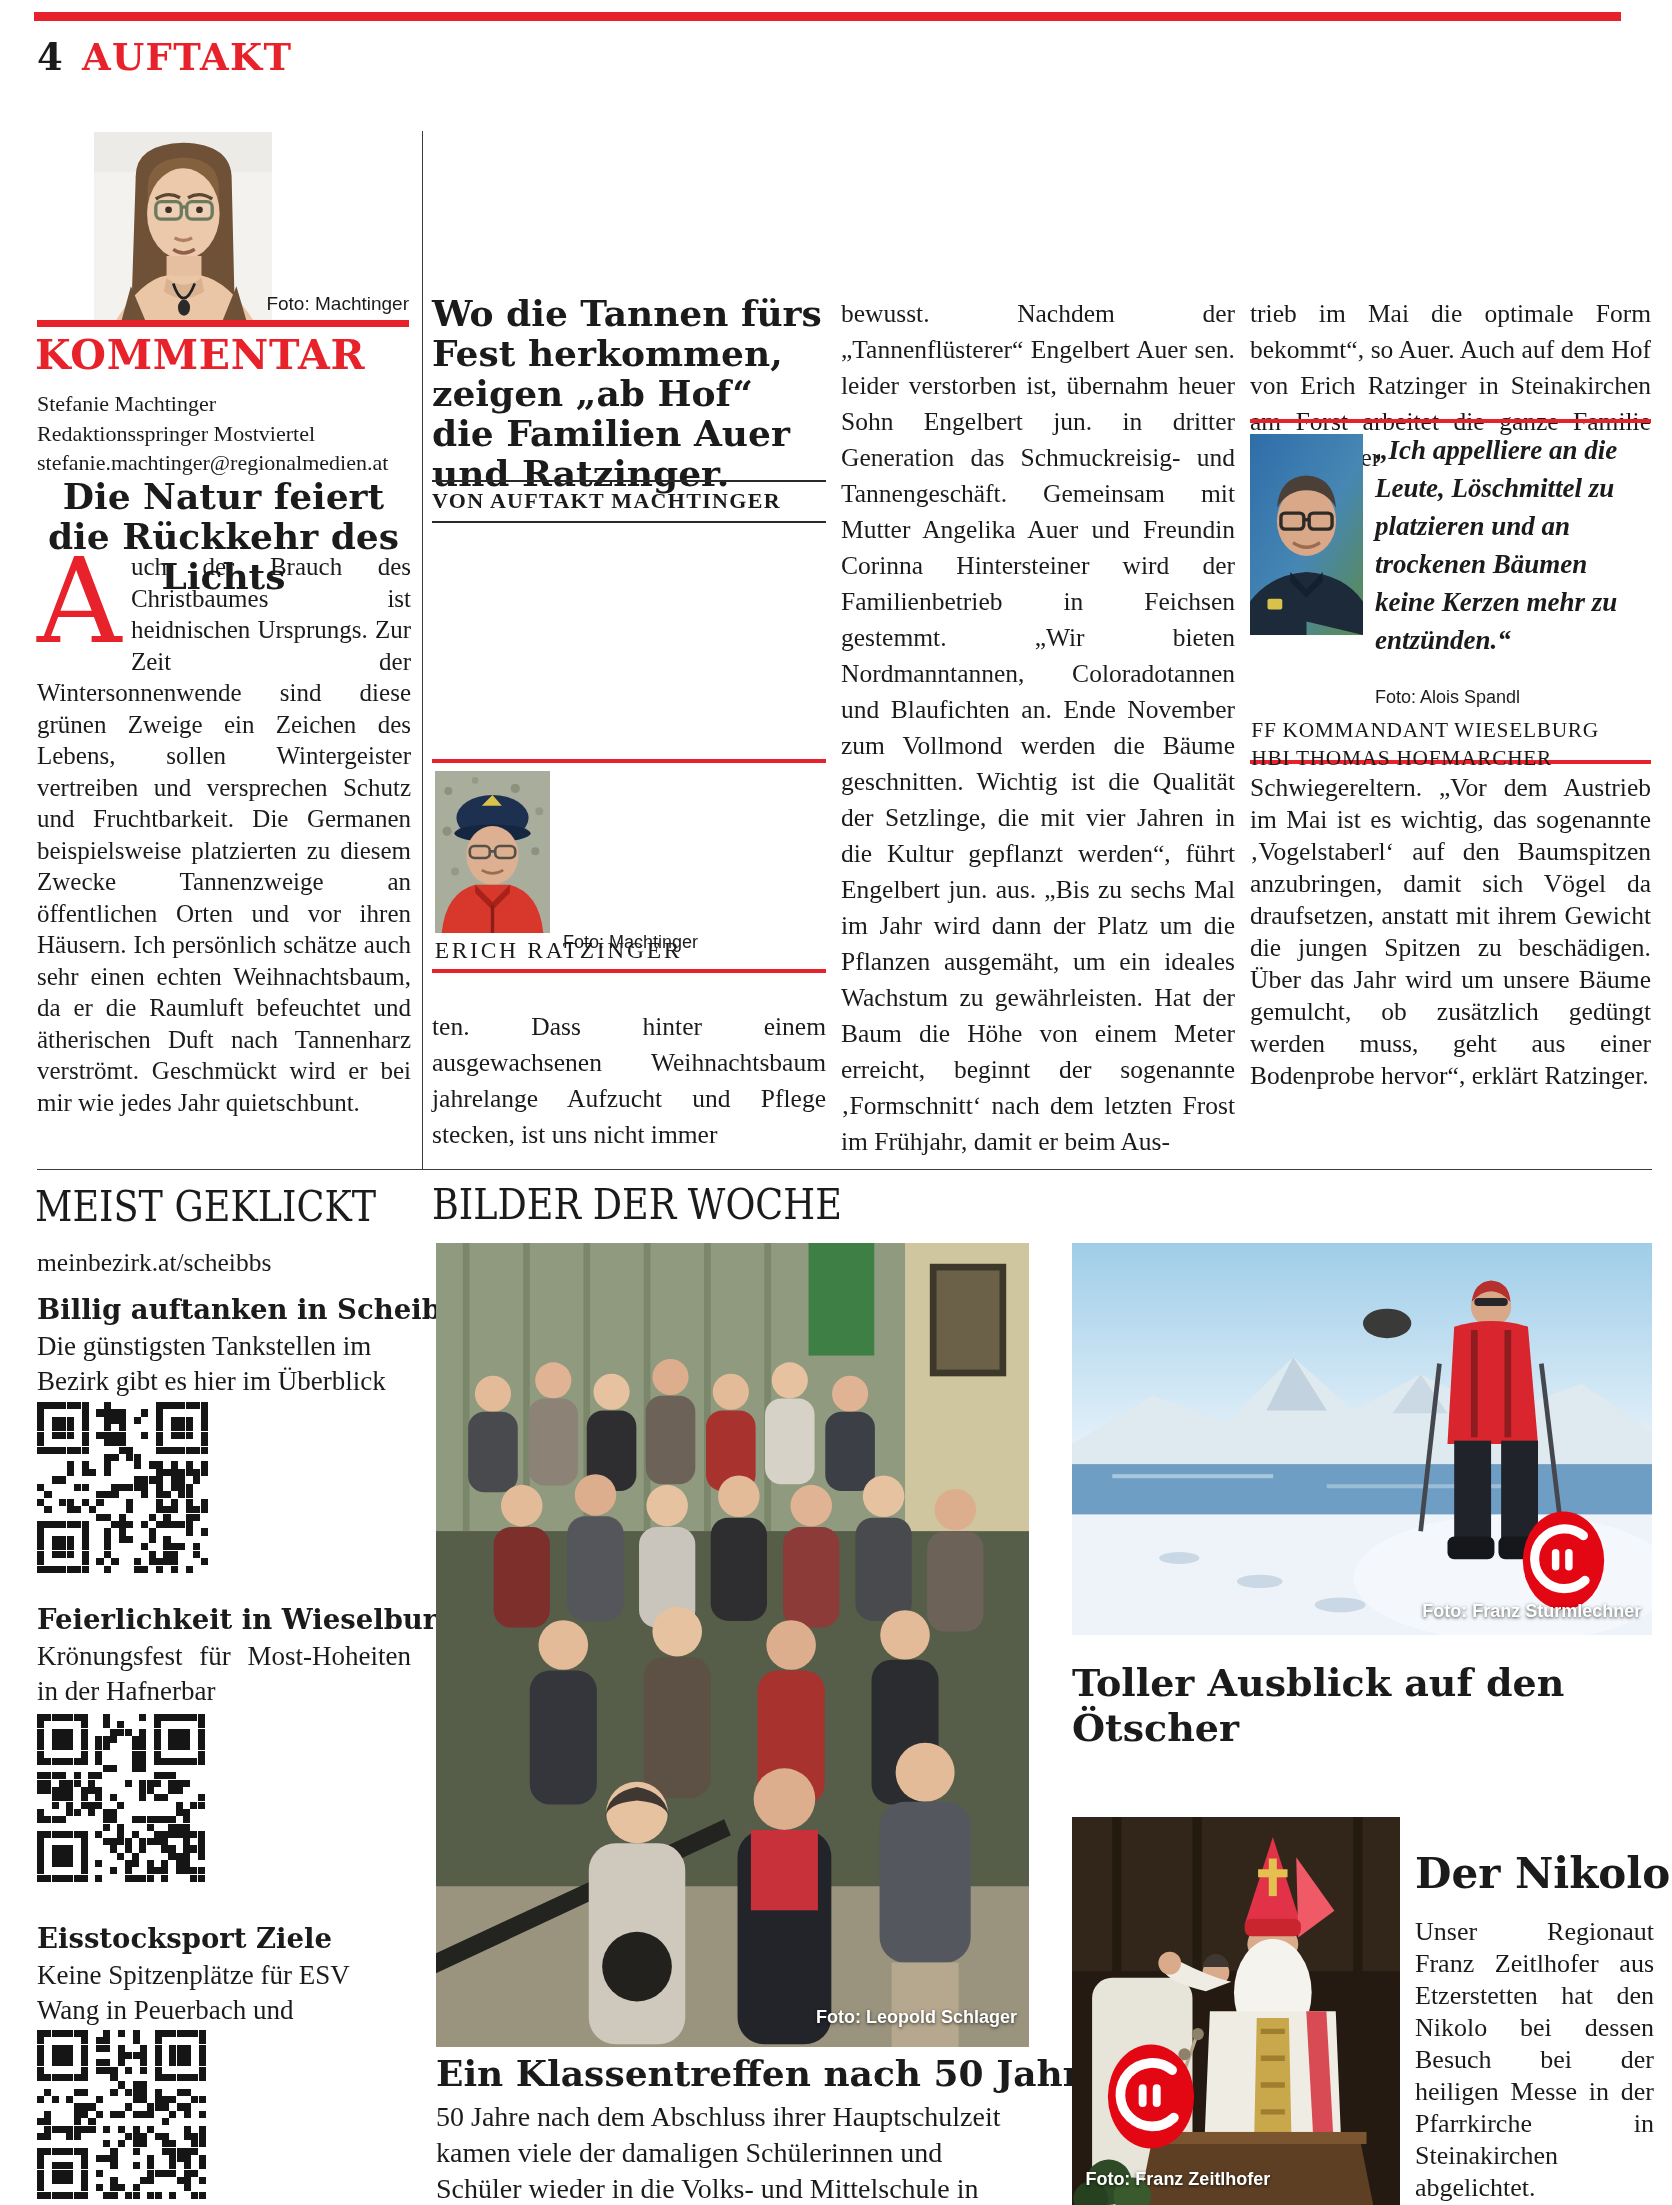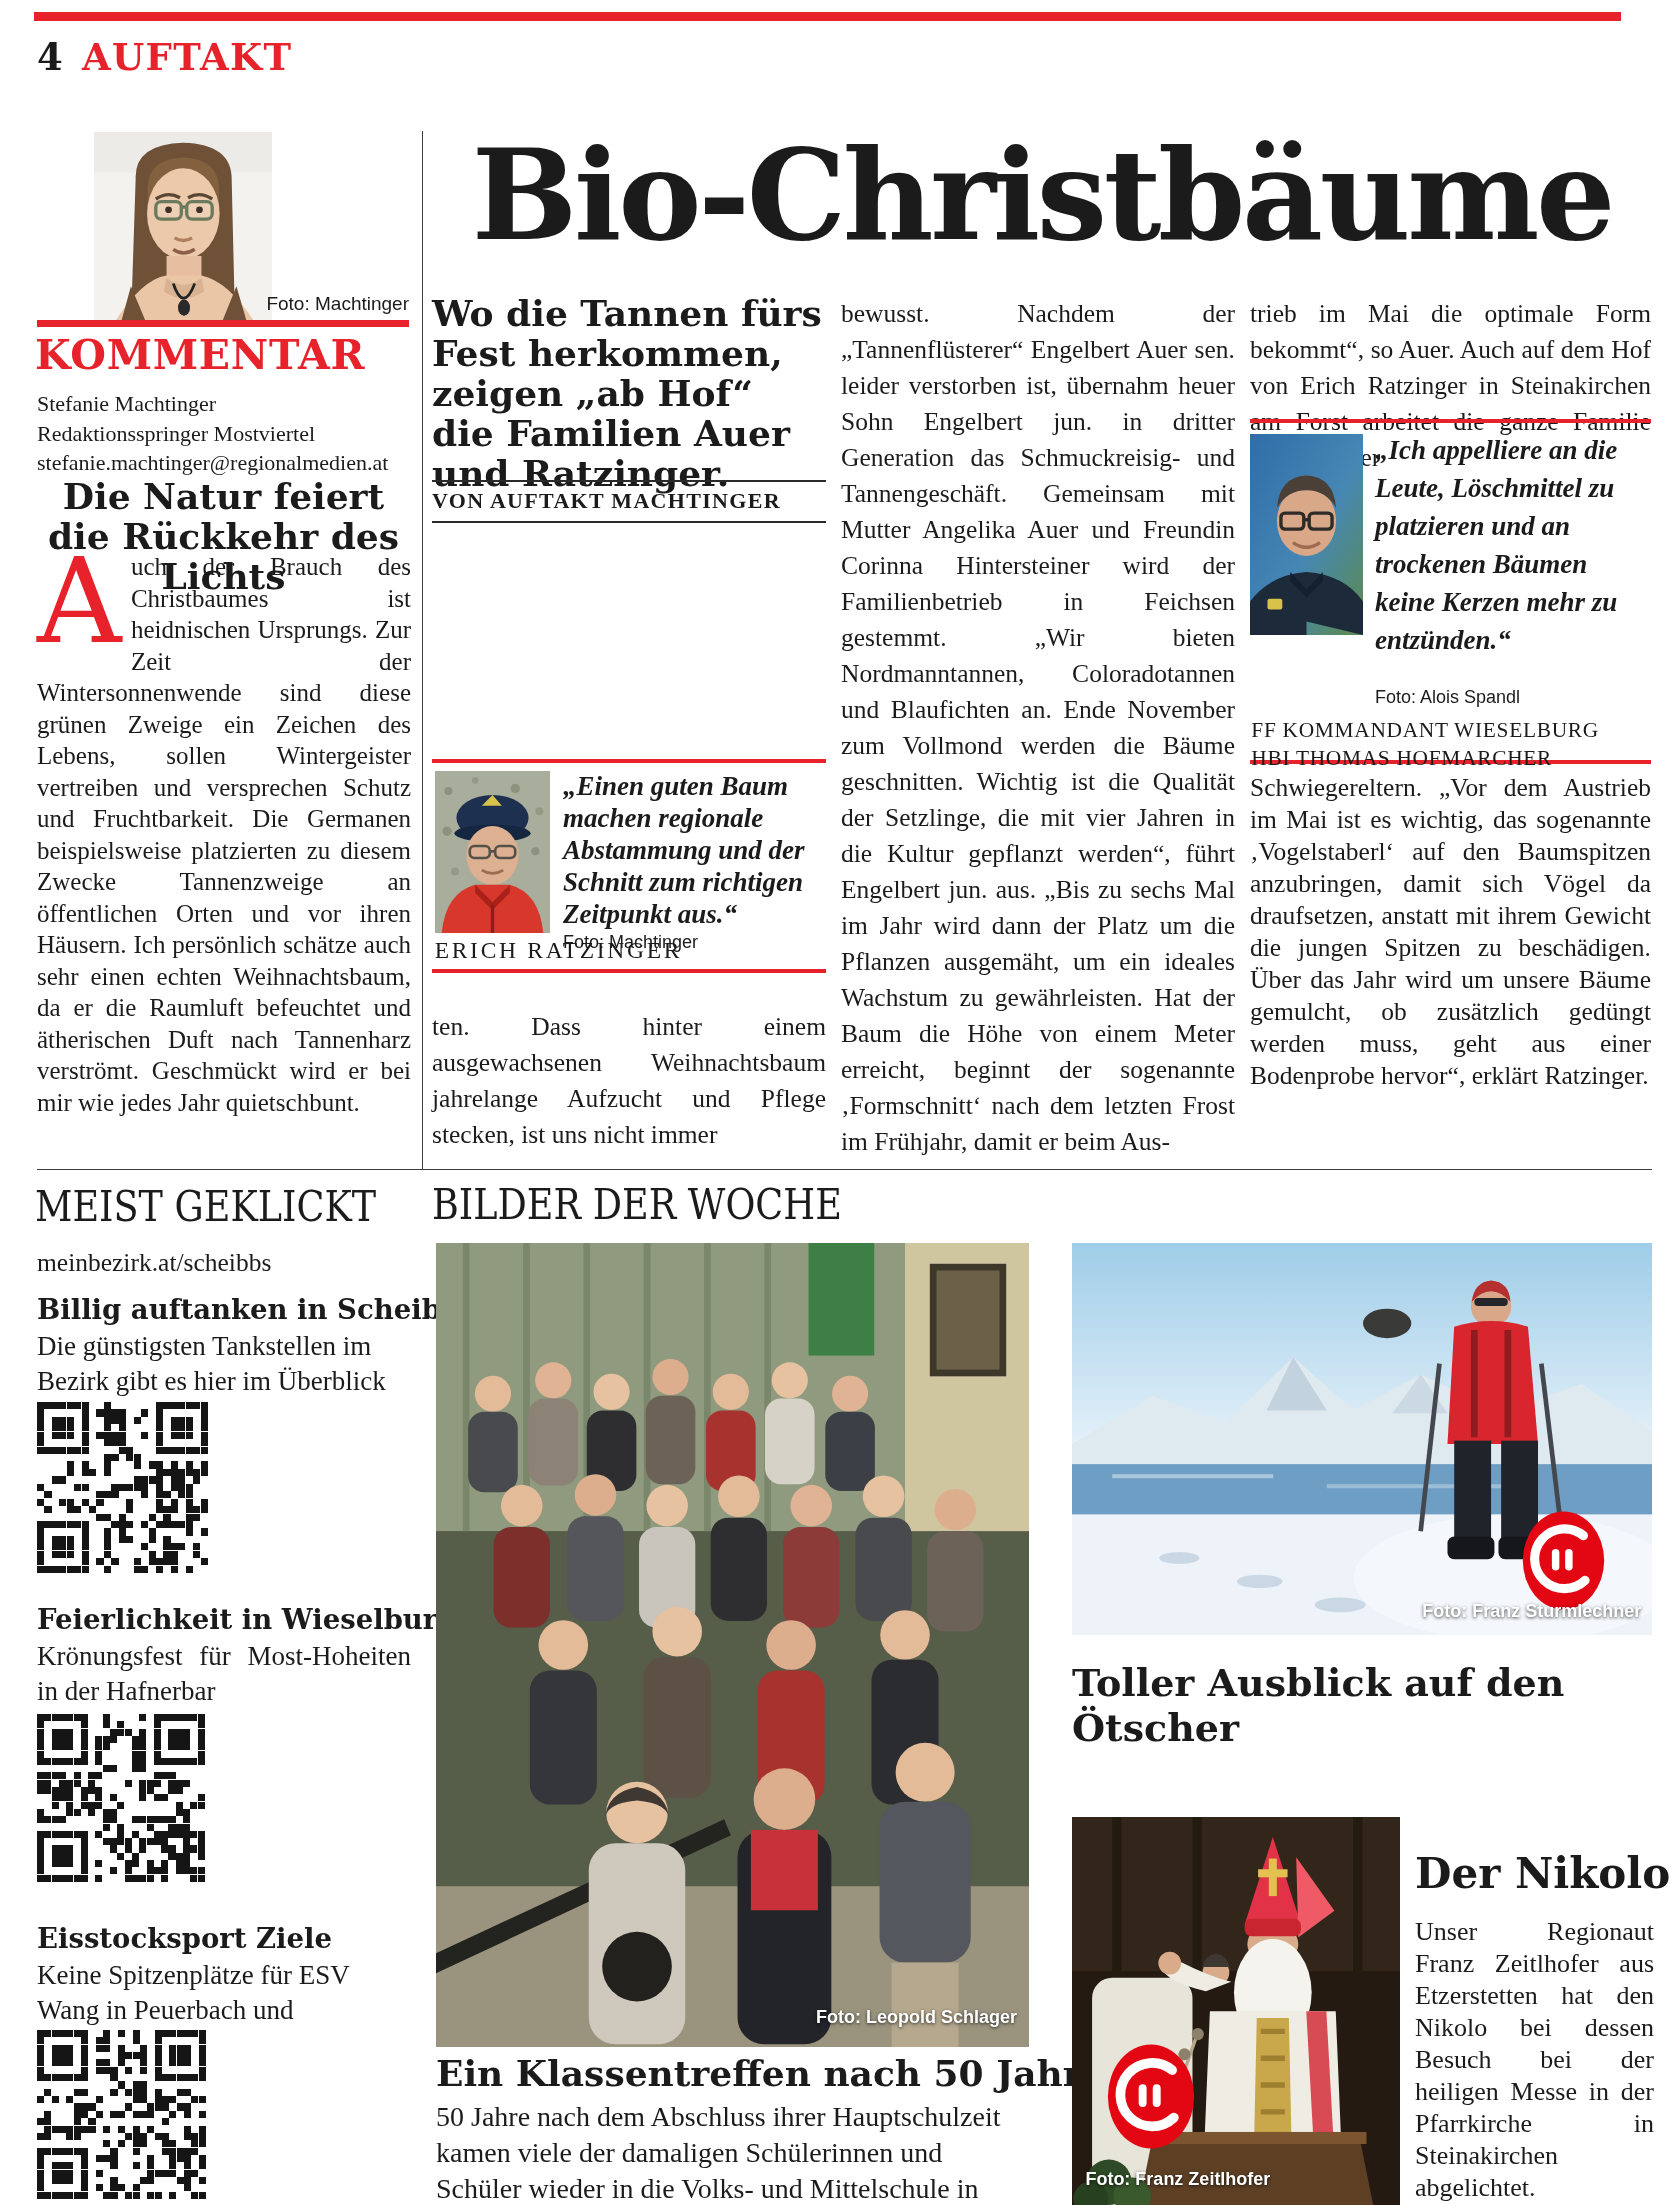--- a/index.html
+++ b/index.html
@@ -858,21 +858,20 @@
       <i style="left:43.47826086956522%;top:95.65217391304347%"></i>
       <i style="left:52.17391304347826%;top:95.65217391304347%"></i>
       <i style="left:56.52173913043478%;top:95.65217391304347%"></i>
       <i style="left:65.21739130434783%;top:95.65217391304347%"></i>
       <i style="left:69.56521739130434%;top:95.65217391304347%"></i>
       <i style="left:78.26086956521739%;top:95.65217391304347%"></i>
       <i style="left:91.30434782608695%;top:95.65217391304347%"></i>
       <i style="left:95.65217391304347%;top:95.65217391304347%"></i>
     </div>
 
-  <div class="abs disp" style="left:432px;top:133px;width:1220px;text-align:center;font-size:125px;font-weight:700;letter-spacing:-3.4px;line-height:1;">Bio-Christbäume</div>
 
   <div class="abs disp" style="left:432px;top:293px;width:394px;font-size:36px;font-weight:700;line-height:40px;">Wo die Tannen fürs Fest herkommen, zeigen „ab Hof“ die Familien Auer und Ratzinger.</div>
   <div class="abs" style="left:432px;top:480px;width:394px;border-top:2px solid #2a2a2a;border-bottom:2px solid #2a2a2a;padding:6px 0 7.4px;font-size:22px;font-weight:700;letter-spacing:1.3px;">VON AUFTAKT MACHTINGER</div>
 
   <div class="abs" style="left:432px;top:759px;width:394px;height:214px;border-top:4.7px solid var(--red);border-bottom:4.7px solid var(--red);">
     <div class="photo" style="left:3.4px;top:8px;width:115px;height:162px;">
       <svg viewBox="0 0 172 242" preserveAspectRatio="none">
         <rect width="172" height="242" fill="#a9ae9c"></rect>
         <circle cx="20" cy="30" r="6" fill="#8d927f"></circle>
           <circle cx="60" cy="14" r="5" fill="#959a86"></circle>
@@ -887,21 +886,20 @@
         <ellipse cx="86" cy="126" rx="39" ry="44" fill="#dcb091"></ellipse>
         <rect x="52" y="112" width="30" height="18" rx="7" fill="none" stroke="#56504a" stroke-width="4"></rect>
         <rect x="90" y="112" width="30" height="18" rx="7" fill="none" stroke="#56504a" stroke-width="4"></rect>
         <line x1="82" y1="120" x2="90" y2="120" stroke="#56504a" stroke-width="4"></line>
         <path d="M70 148 Q86 158 102 148" stroke="#9c6b50" stroke-width="4" fill="none"></path>
         <path d="M10 242 Q16 182 60 170 L112 170 Q156 182 162 242 Z" fill="#d8372c"></path>
         <path d="M60 170 L86 196 L112 170 L112 182 L86 208 L60 182 Z" fill="#a8221a"></path>
         <line x1="86" y1="200" x2="86" y2="242" stroke="#8a1f1a" stroke-width="5"></line>
       </svg>
     </div>
-    <div class="abs quote-txt" style="left:131px;top:6.7px;width:263px;line-height:32px;">„Einen guten Baum machen regionale Abstammung und der Schnitt zum richtigen Zeitpunkt aus.“</div>
     <div class="abs sans" style="left:131px;top:169px;font-size:18px;">Foto: Machtinger</div>
     <div class="abs" style="left:2.7px;bottom:5.4px;font-size:23.5px;letter-spacing:2.7px;">ERICH RATZINGER</div>
   </div>
 
   <div class="abs just body-txt" style="left:432px;top:1009px;width:394px;">ten. Dass hinter einem ausgewachsenen Weihnachtsbaum jahrelange Aufzucht und Pflege stecken, ist uns nicht immer</div>
 
   <div class="abs just body-txt" style="left:841px;top:296px;width:394px;">bewusst. Nachdem der „Tannenflüsterer“ Engelbert Auer sen. leider verstorben ist, übernahm heuer Sohn Engelbert jun. in dritter Generation das Schmuckreisig- und Tannengeschäft. Gemeinsam mit Mutter Angelika Auer und Freundin Corinna Hintersteiner wird der Familienbetrieb in Feichsen gestemmt. „Wir bieten Nordmanntannen, Coloradotannen und Blaufichten an. Ende November zum Vollmond werden die Bäume geschnitten. Wichtig ist die Qualität der Setzlinge, die mit vier Jahren in die Kultur gepflanzt werden“, führt Engelbert jun. aus. „Bis zu sechs Mal im Jahr wird dann der Platz um die Pflanzen ausgemäht, um ein ideales Wachstum zu gewährleisten. Hat der Baum die Höhe von einem Meter erreicht, beginnt der sogenannte ‚Formschnitt‘ nach dem letzten Frost im Frühjahr, damit er beim Aus-</div>
 
   <div class="abs just body-txt" style="left:1250px;top:296px;width:401px;">trieb im Mai die optimale Form bekommt“, so Auer. Auch auf dem Hof von Erich Ratzinger in Steinakirchen am Forst arbeitet die ganze Familie mit, incl. der</div>
 

